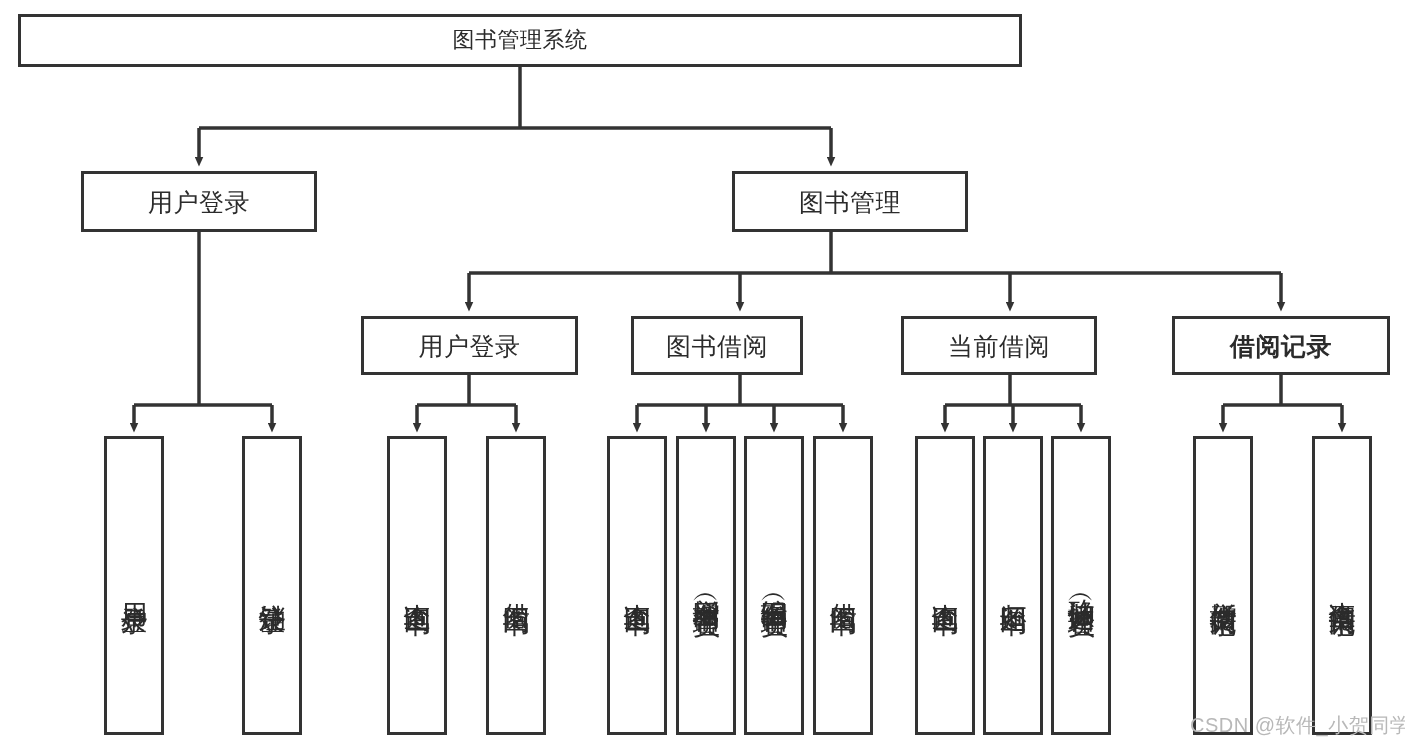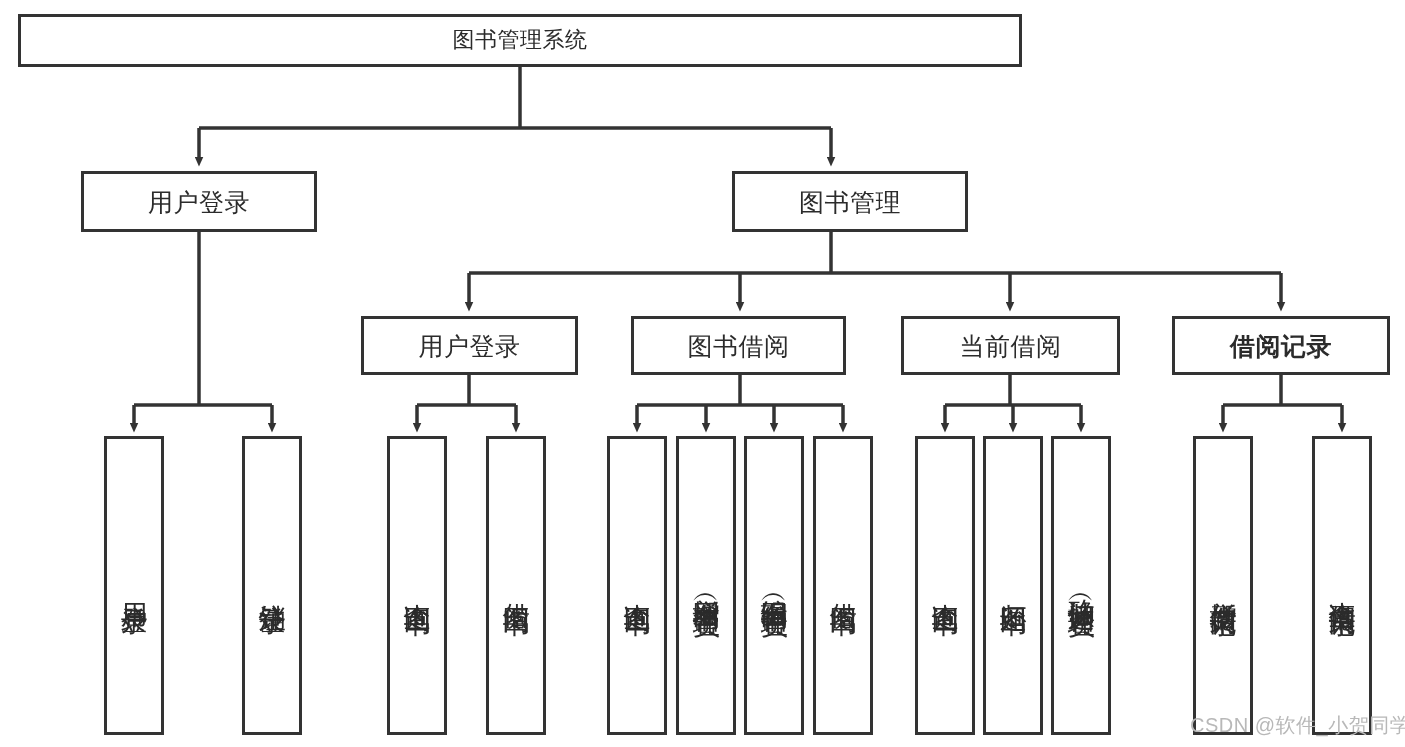--- a/index.html
+++ b/index.html
@@ -134,24 +134,24 @@
   <div class="node horiz" style="left:81px;top:171px;width:236px;height:61px;">
     <span class="node-label">用户登录</span>
   </div>
   <div class="node horiz" style="left:732px;top:171px;width:236px;height:61px;">
     <span class="node-label">图书管理</span>
   </div>
 
   <div class="node horiz" style="left:361px;top:316px;width:217px;height:59px;">
     <span class="node-label">用户登录</span>
   </div>
-  <div class="node horiz" style="left:631px;top:316px;width:215px;height:59px;">
+  <div class="node horiz" style="left:631px;top:316px;width:172px;height:59px;">
     <span class="node-label">图书借阅</span>
   </div>
-  <div class="node horiz" style="left:901px;top:316px;width:219px;height:59px;">
+  <div class="node horiz" style="left:901px;top:316px;width:196px;height:59px;">
     <span class="node-label">当前借阅</span>
   </div>
   <div class="node horiz" style="left:1172px;top:316px;width:218px;height:59px;font-weight:bold;">
     <span class="node-label">借阅记录</span>
   </div>
 
   <div class="node vert" style="left:104px;top:436px;width:60px;height:299px;">
     <span class="node-label">用户登录</span>
   </div>
   <div class="node vert" style="left:242px;top:436px;width:60px;height:299px;">

